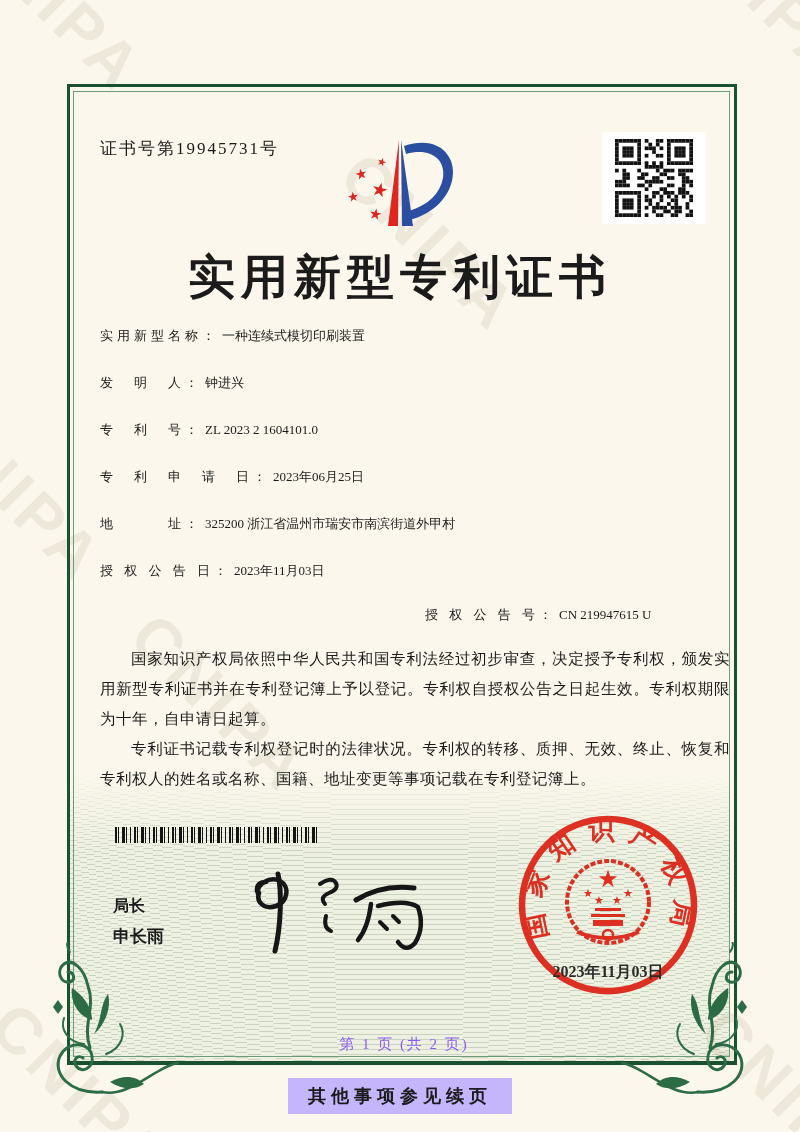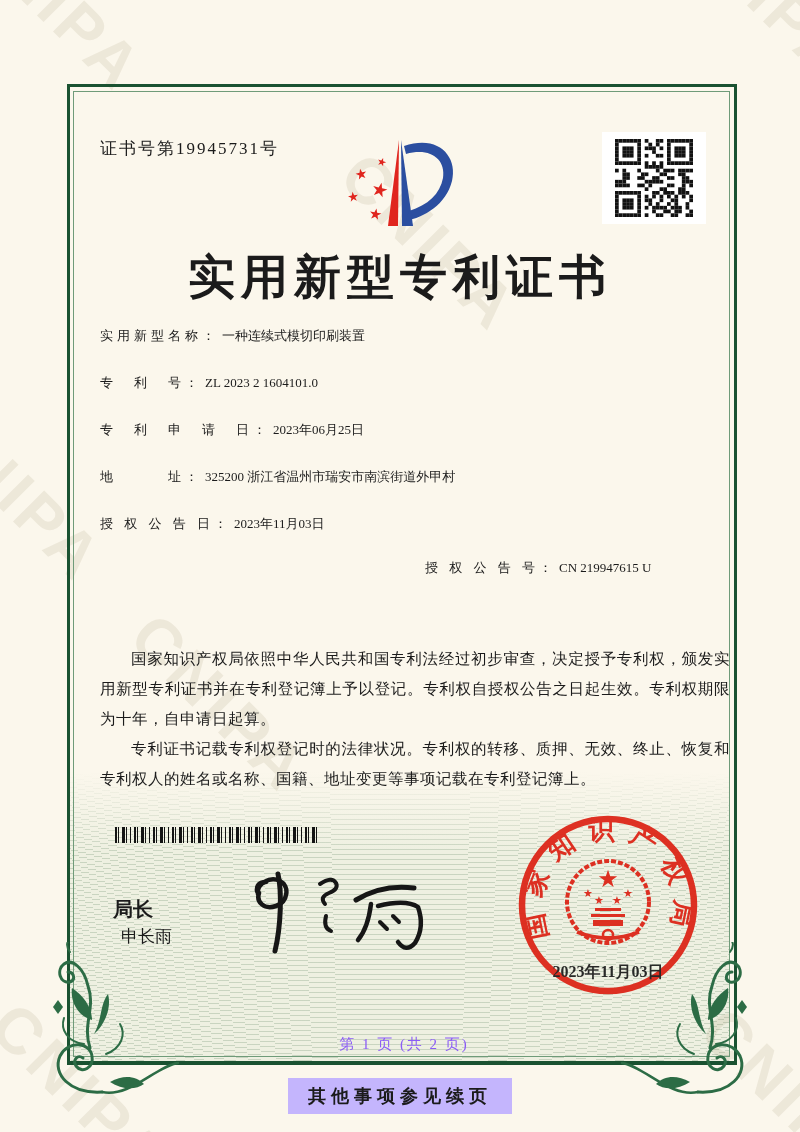--- a/index.html
+++ b/index.html
@@ -58,23 +58,23 @@
         line-height:30px;letter-spacing:0.5px;text-align:justify;z-index:5;}
   .body p{margin:0;text-indent:2em;}
 
   
   .barcode{position:absolute;left:115px;top:827px;width:202px;height:16px;z-index:5;
     background:repeating-linear-gradient(90deg,
       #141414 0 2px,transparent 2px 3px,#141414 3px 4px,transparent 4px 7px,
       #141414 7px 10px,transparent 10px 11px,#141414 11px 12px,transparent 12px 15px,
       #141414 15px 16px,transparent 16px 19px);}
   .sig-title{position:absolute;left:113px;top:896px;font-family:"Liberation Sans",sans-serif;
-             font-size:20px;font-weight:600;z-index:5;}
-  .sig-name{position:absolute;left:121px;top:925px;font-family:"Liberation Sans",sans-serif;
-            font-size:17px;font-weight:400;z-index:5;}
+             font-size:16px;font-weight:600;z-index:5;}
+  .sig-name{position:absolute;left:113px;top:925px;font-family:"Liberation Sans",sans-serif;
+            font-size:17px;font-weight:700;z-index:5;}
   .signature{position:absolute;left:228px;top:848px;width:200px;height:112px;z-index:6;}
 
   
   .seal{position:absolute;left:513px;top:810px;width:190px;height:190px;z-index:7;opacity:.94;}
   .seal text{font-family:"Liberation Serif",serif;}
 
   
   .pageno{position:absolute;left:4px;top:1035px;width:800px;text-align:center;
           font-size:15px;letter-spacing:2px;color:#8b5cf6;z-index:5;}
   .contnote{position:absolute;left:50%;top:1078px;transform:translateX(-50%);
@@ -375,20 +375,21 @@
         <rect x="64" y="80" width="4" height="4" fill="#121212"></rect>
         <rect x="76" y="80" width="4" height="4" fill="#121212"></rect>
         <rect x="80" y="80" width="4" height="4" fill="#121212"></rect>
       </svg>
   </div>
 
   <div class="title">实用新型专利证书</div>
 
   <div class="fields">
       <div class="frow"><span><span class="flabel">实用新型名称</span><span class="fcolon">：</span><span class="fvalue">一种连续式模切印刷装置</span></span></div>
+      <div class="frow"><span><span class="flabel">发　明　人</span><span class="fcolon">：</span><span class="fvalue">钟进兴</span></span></div>
       <div class="frow"><span><span class="flabel">专　利　号</span><span class="fcolon">：</span><span class="fvalue">ZL 2023 2 1604101.0</span></span></div>
       <div class="frow"><span><span class="flabel">专　利　申　请　日</span><span class="fcolon">：</span><span class="fvalue">2023年06月25日</span></span></div>
       <div class="frow"><span><span class="flabel">地　　　址</span><span class="fcolon">：</span><span class="fvalue">325200 浙江省温州市瑞安市南滨街道外甲村</span></span></div>
       <div class="frow"><span><span class="flabel">授 权 公 告 日</span><span class="fcolon">：</span><span class="fvalue">2023年11月03日</span></span><span class="fgroup2"><span class="flabel">授 权 公 告 号</span><span class="fcolon">：</span><span class="fvalue">CN 219947615 U</span></span></div>
     </div>
 
   <div class="body">
     <p>国家知识产权局依照中华人民共和国专利法经过初步审查，决定授予专利权，颁发实用新型专利证书并在专利登记簿上予以登记。专利权自授权公告之日起生效。专利权期限为十年，自申请日起算。</p>
     <p>专利证书记载专利权登记时的法律状况。专利权的转移、质押、无效、终止、恢复和专利权人的姓名或名称、国籍、地址变更等事项记载在专利登记簿上。</p>
   </div>

